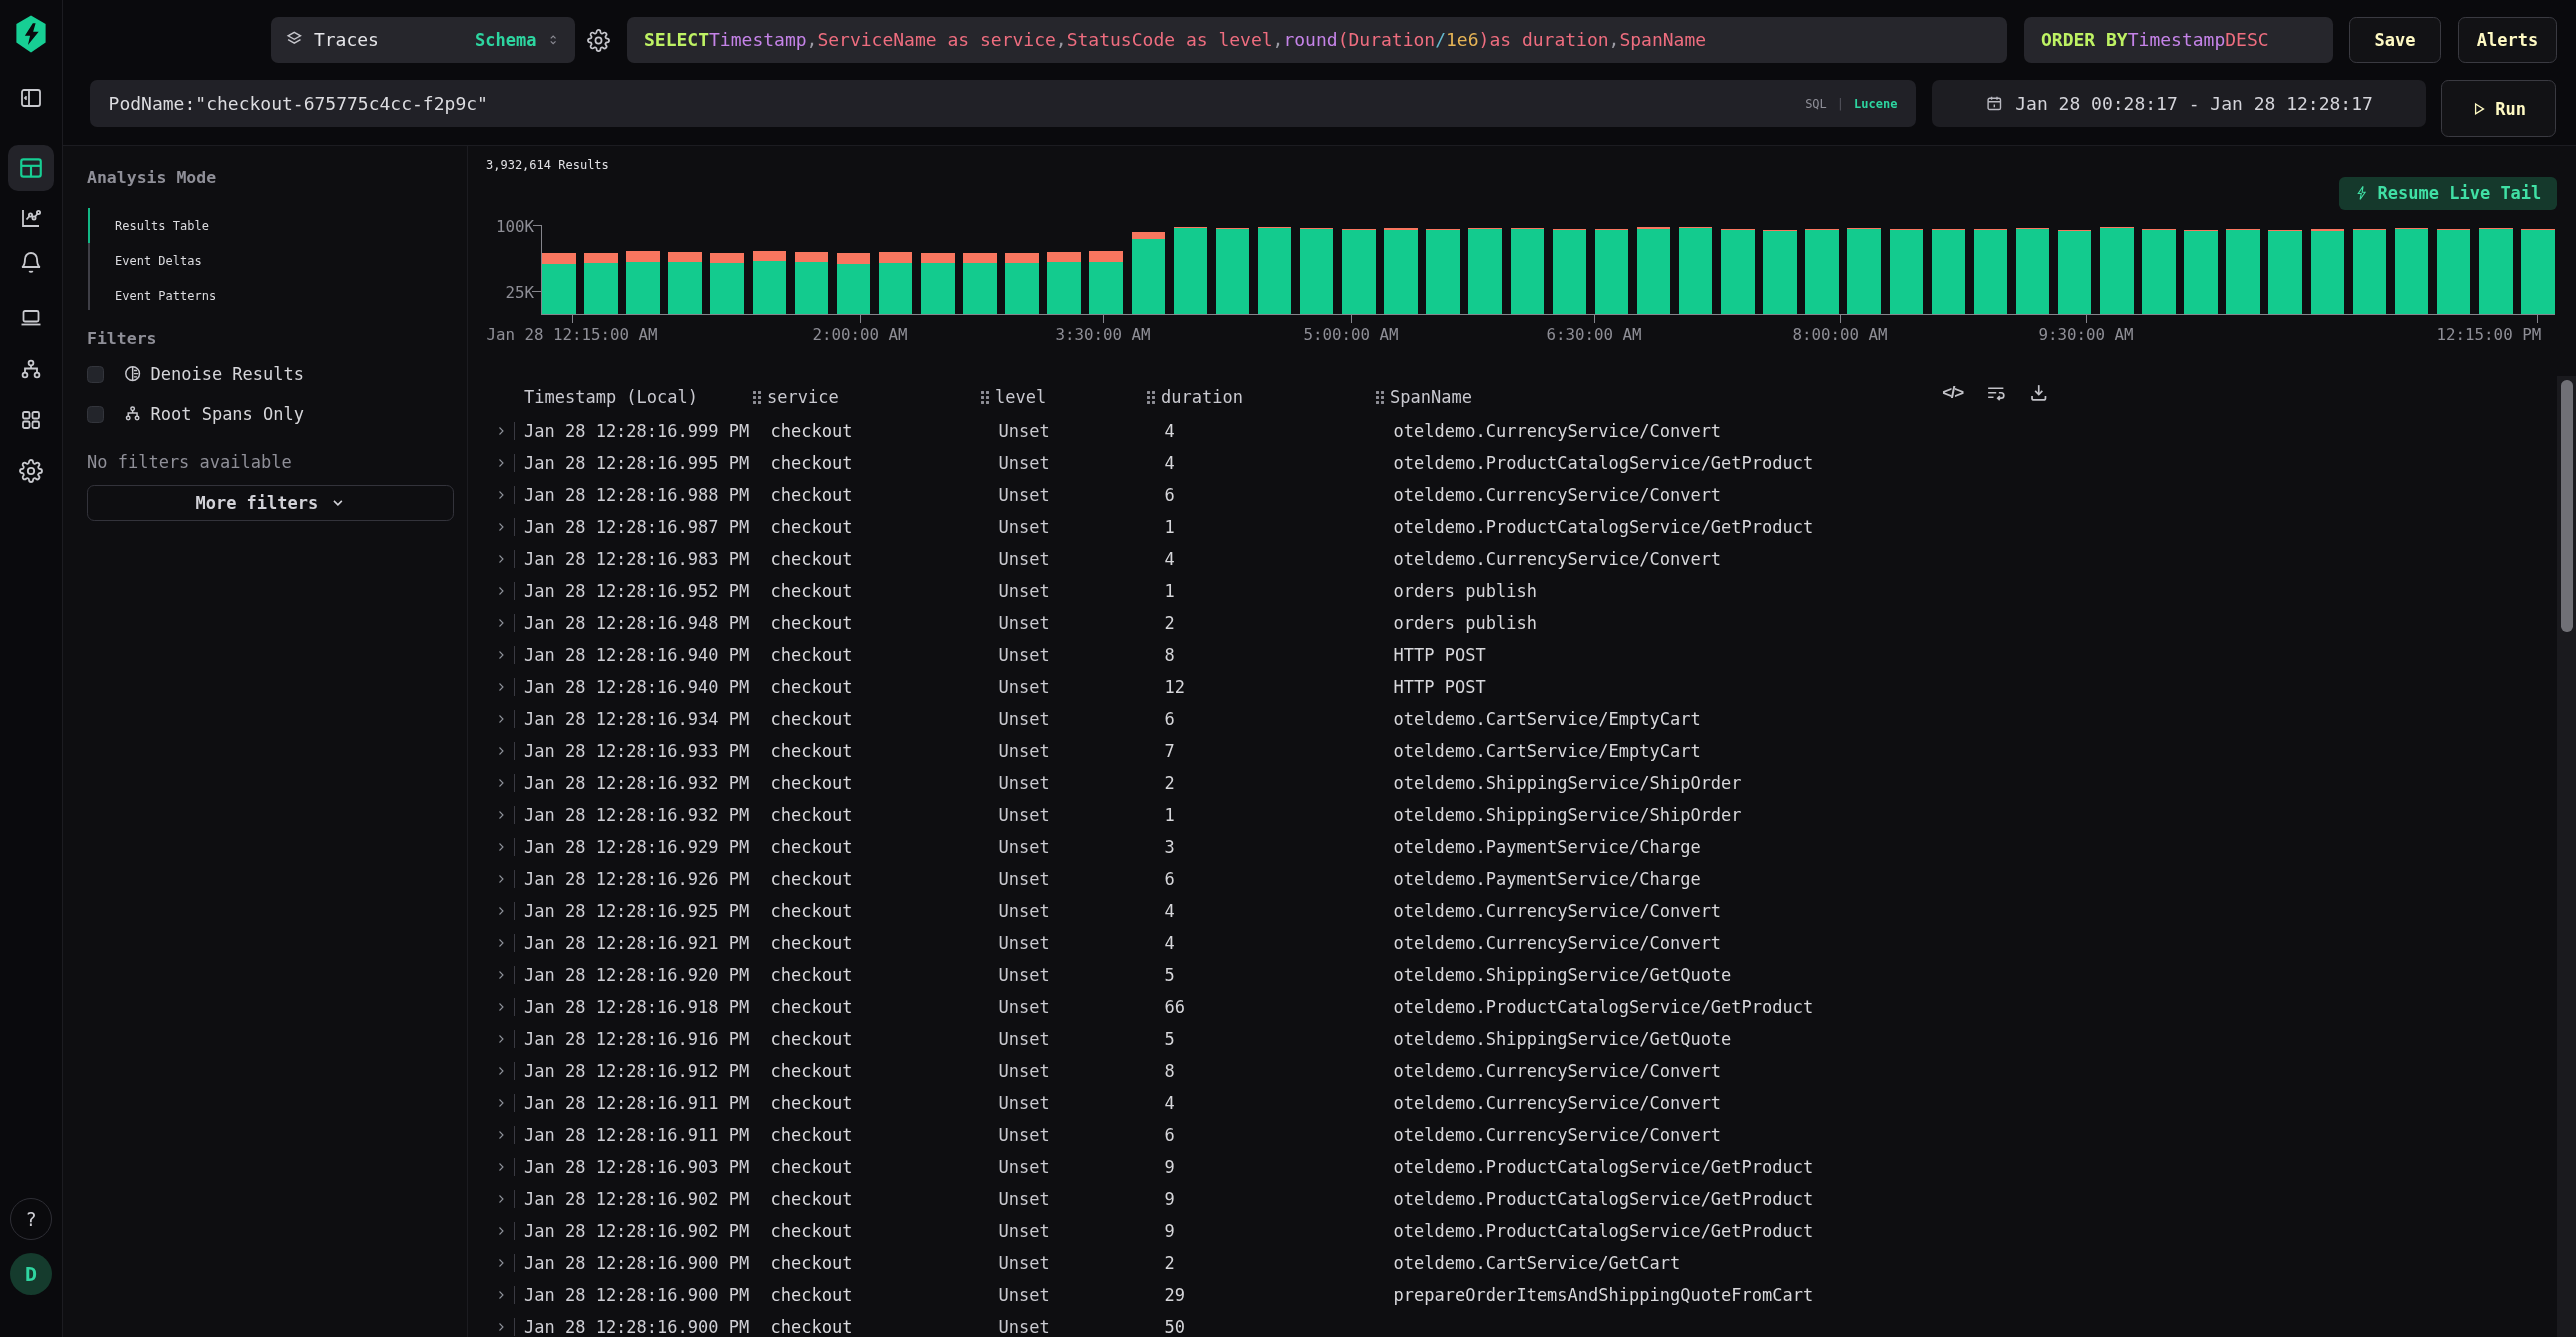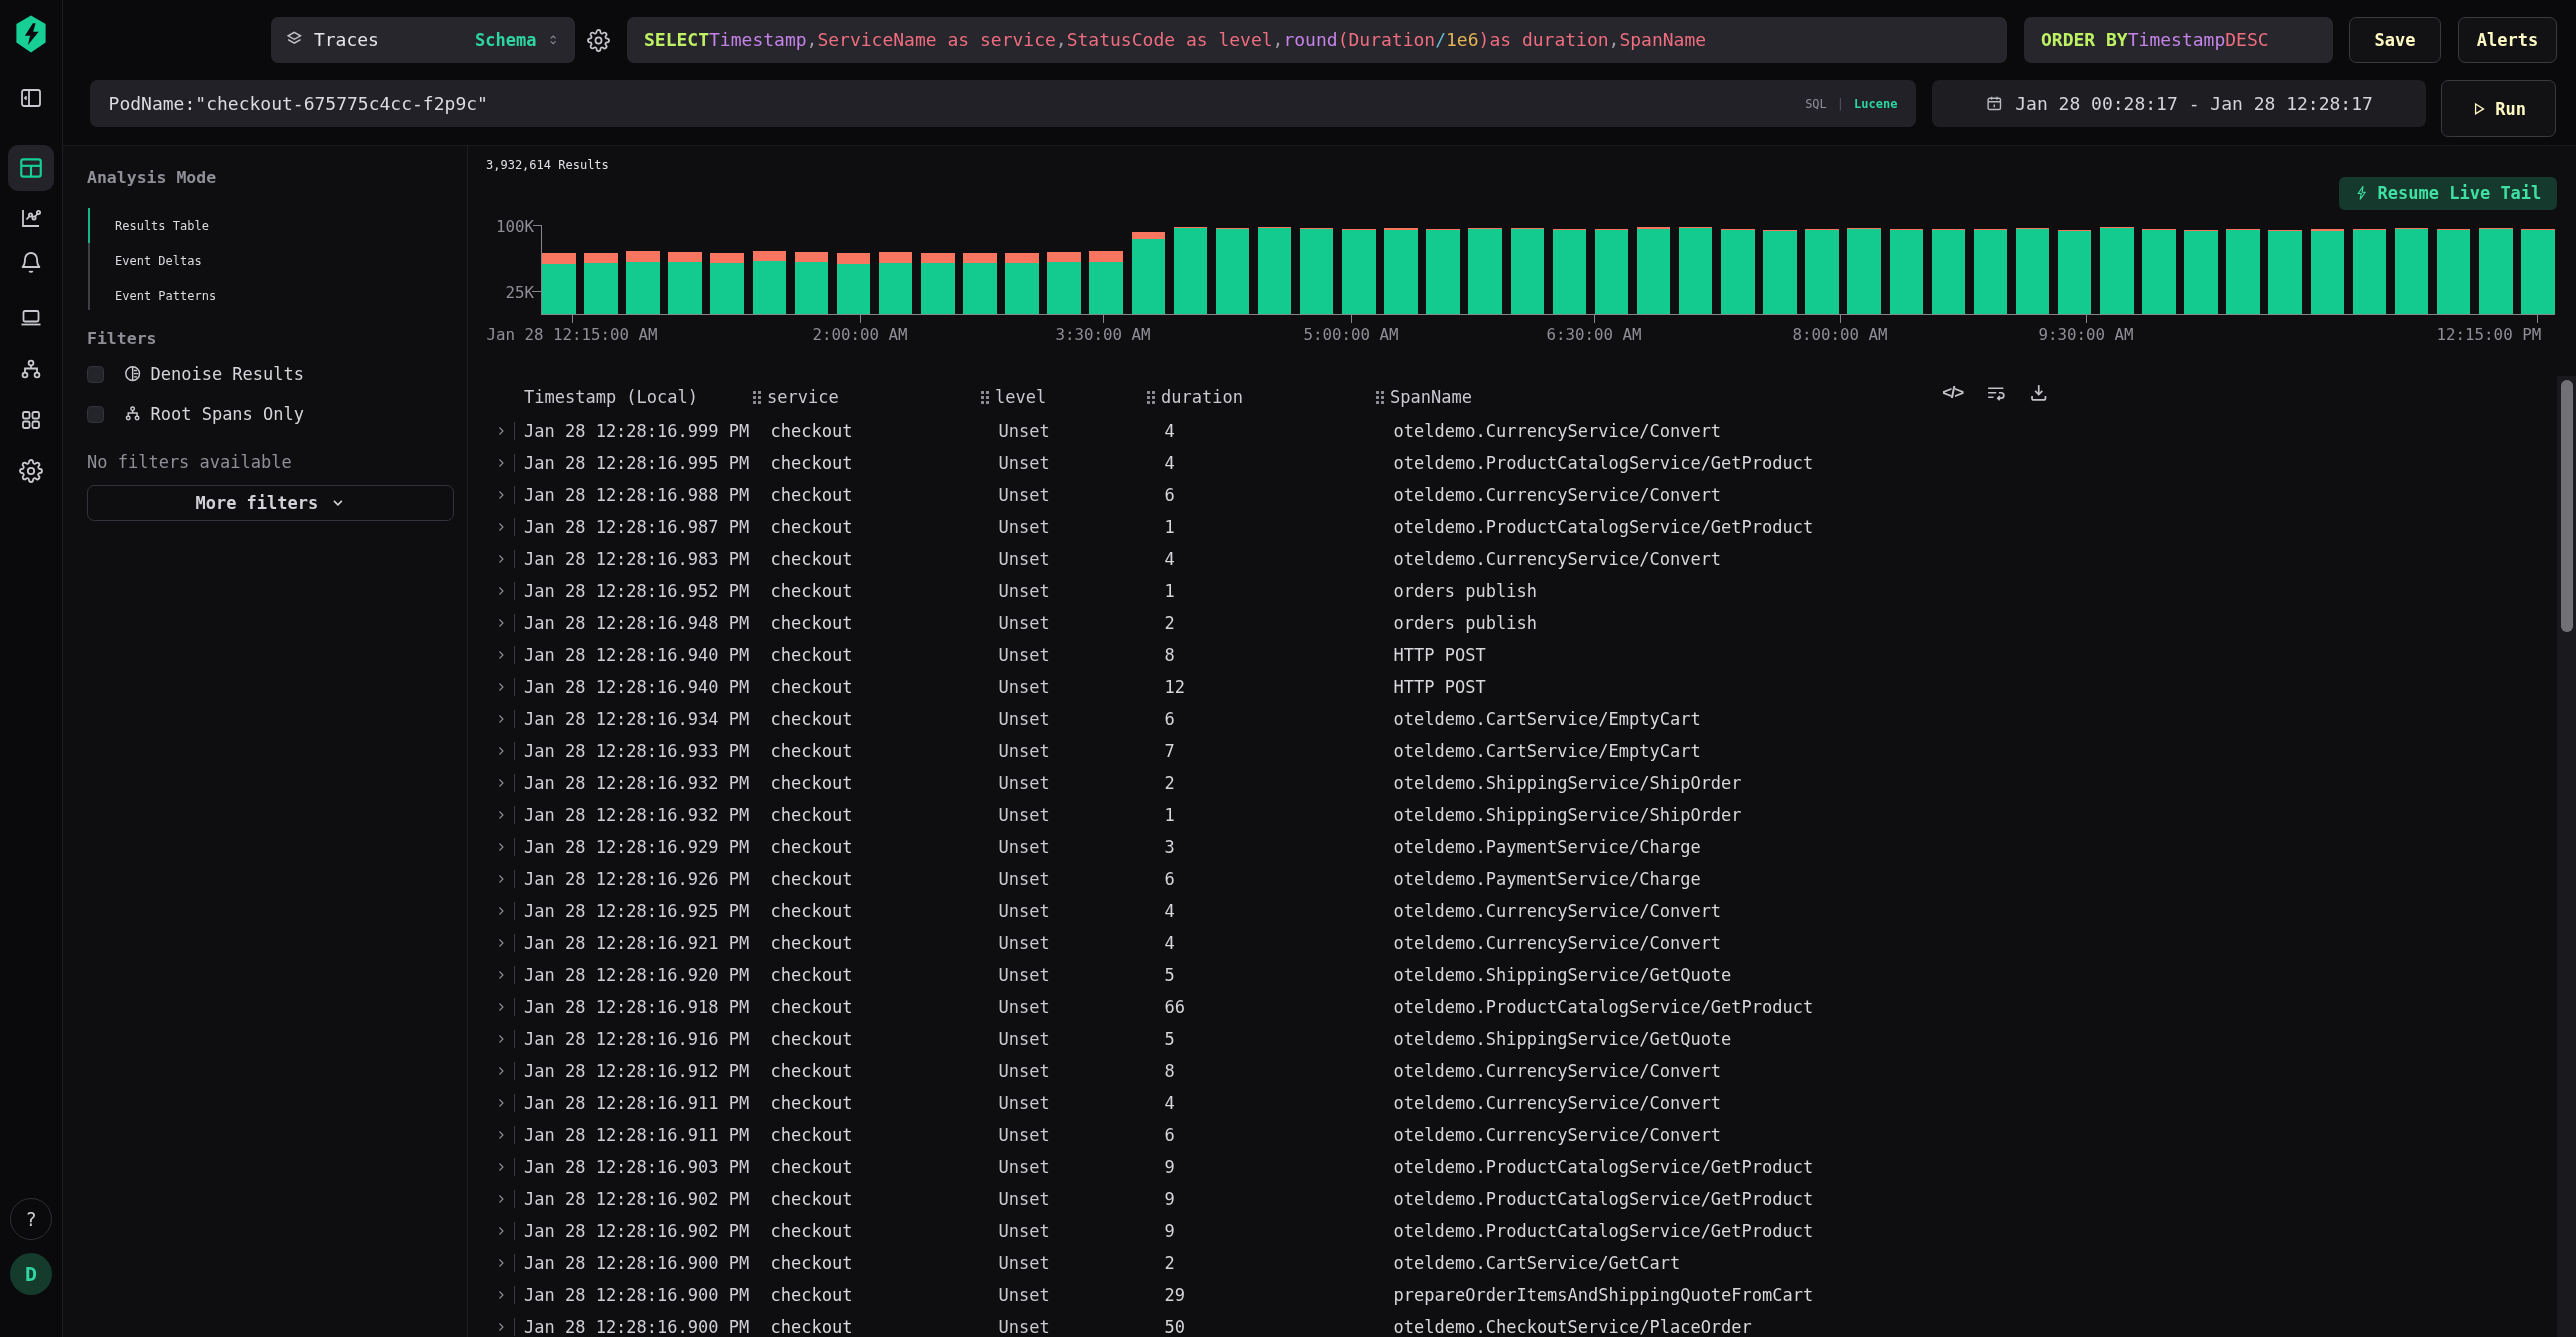--- a/index.html
+++ b/index.html
@@ -973,21 +973,20 @@
             <span class="rc chev">
               <svg width="12" height="12" viewBox="0 0 24 24" fill="none" stroke="#8f939b" stroke-width="2.2">
                 <path d="M9 5l7 7-7 7"></path>
               </svg>
             </span>
             <span class="rc rdiv"></span>
             <span class="rc c-ts">Jan 28 12:28:16.900 PM</span>
             <span class="rc c-svc">checkout</span>
             <span class="rc c-lvl">Unset</span>
             <span class="rc c-dur">50</span>
-            <span class="rc c-span">oteldemo.CheckoutService/PlaceOrder</span>
           </div>
         </div>
 
       <div class="scrollbar">
         <div class="scroll-thumb"></div>
       </div>
     </section>
   </div>
 </div>
 

